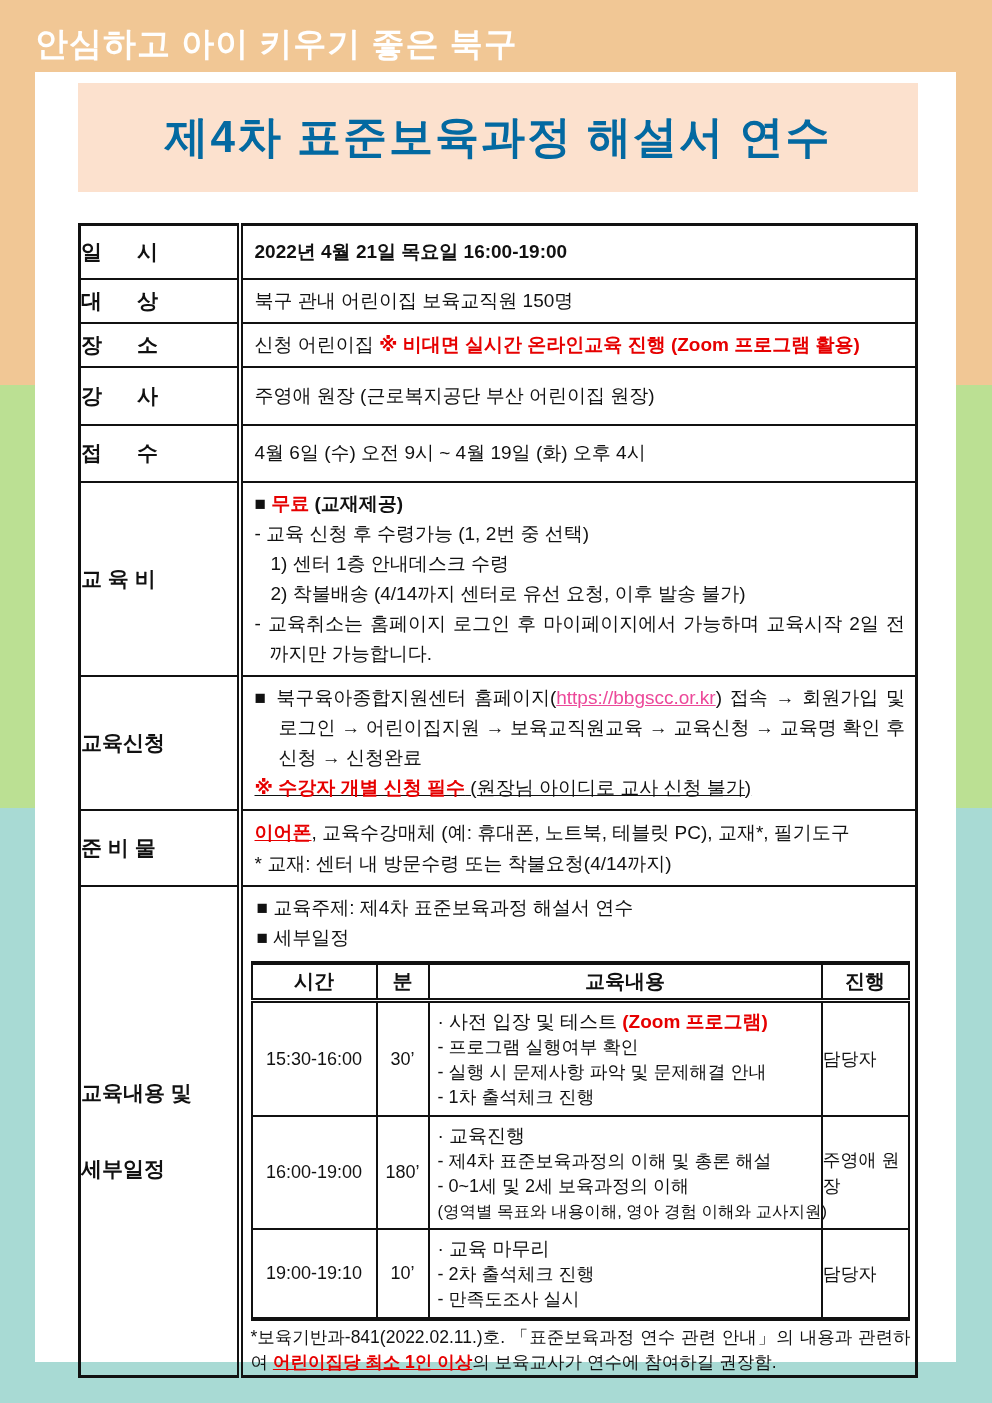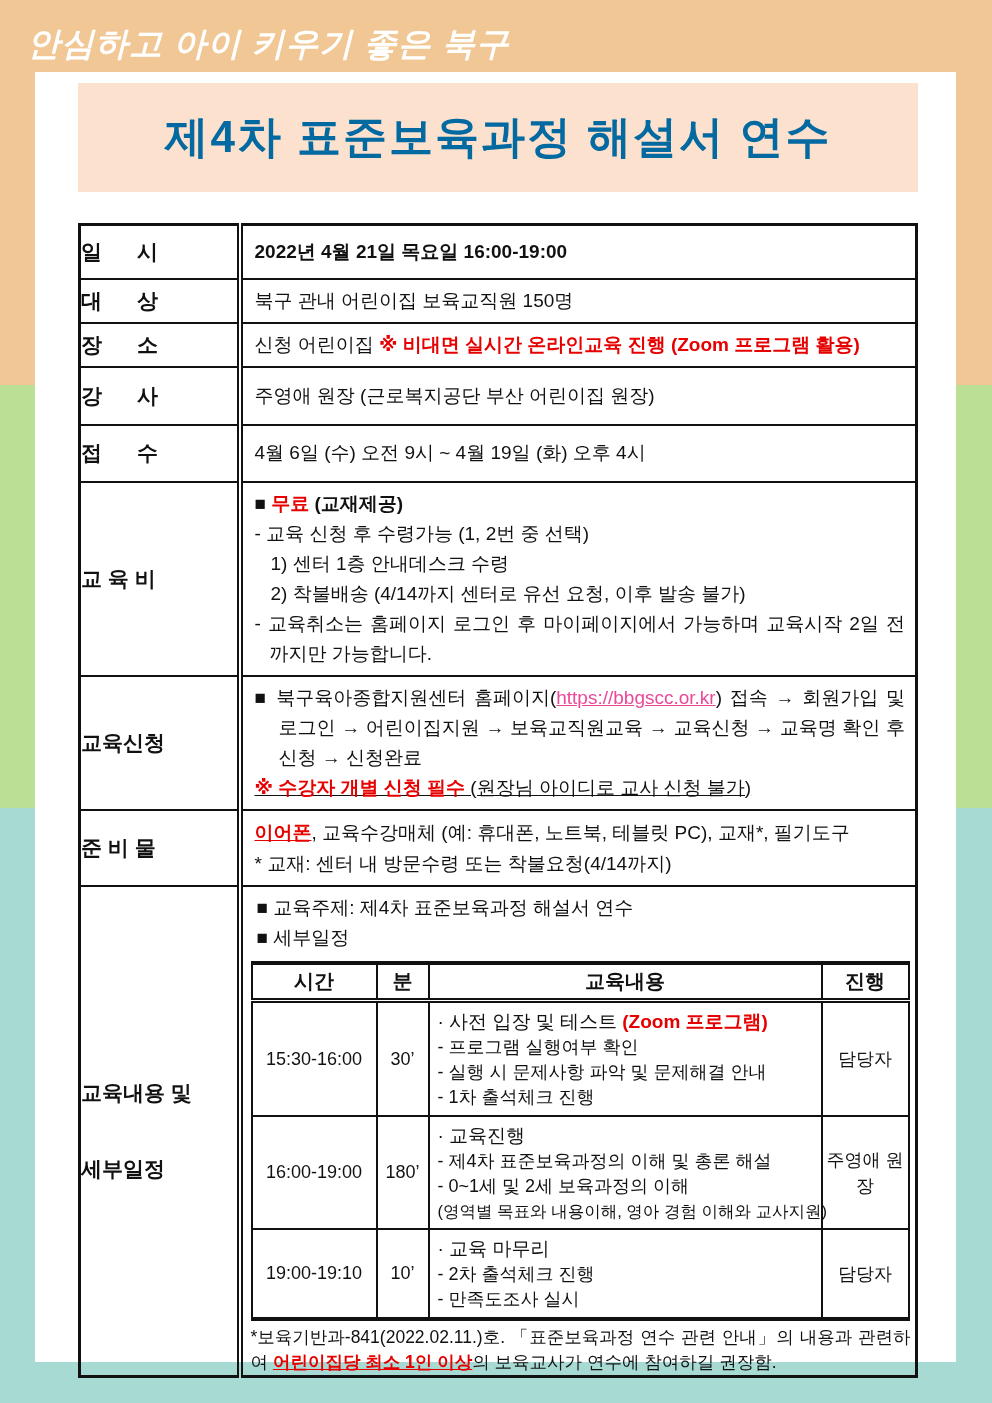--- a/index.html
+++ b/index.html
@@ -7,22 +7,22 @@
   body { font-family: "Liberation Sans", "DejaVu Sans", sans-serif; color: #111; }
 
   .page {
     position: relative; width: 992px; height: 1403px; overflow: hidden;
     background: linear-gradient(to bottom,
       #f1c795 0, #f1c795 385px,
       #bbe093 385px, #bbe093 808px,
       #a8dad4 808px, #a8dad4 100%);
   }
   .banner-text {
-    position: absolute; left: 27px; top: 22px;
-    font-size: 33px; font-weight: bold; color: #ffffff; letter-spacing: 1px; font-style: italic;
+    position: absolute; left: 35px; top: 22px;
+    font-size: 33px; font-weight: bold; color: #ffffff; letter-spacing: 1px;
   }
   .panel {
     position: absolute; left: 35px; top: 72px; width: 921px; height: 1290px;
     background: #ffffff;
   }
   .title-box {
     position: absolute; left: 43px; top: 11px; width: 840px; height: 109px;
     background: #fce1ce; display: flex; align-items: center; justify-content: center;
   }
   .title-box h1 {
@@ -67,21 +67,21 @@
   table.inner td, table.inner th { border: 2px solid #111; font-size: 18px; }
   table.inner th {
     font-size: 20px; font-weight: bold; text-align: center; height: 38px;
     border-bottom: 5px double #111;
   }
   .col-time { width: 125px; }
   .col-min  { width: 52px; }
   .col-body { width: 393px; }
   .col-lead { width: 87px; }
   td.time, td.min { text-align: center; vertical-align: middle; font-size: 19px; }
-  td.lead { text-align: center; vertical-align: middle; font-size: 19px; line-height: 26px; }
+  td.lead { vertical-align: middle; font-size: 19px; line-height: 26px; }
   td.body { padding: 5px 4px 5px 8px; vertical-align: middle; }
   td.body .ln { line-height: 25px; }
   td.body .ln-first { font-size: 19px; line-height: 27px; }
   td.body .ln-small { font-size: 16.5px; line-height: 24px; white-space: nowrap; }
 
   .foot-note {
     font-size: 17.5px; line-height: 25px; margin: 4px 0 0 4px; width: 660px; text-align: justify;
   }
 
   .r54 { height: 54px; } .r60 { height: 44px; } .r58 { height: 58px; } .r57 { height: 57px; }

